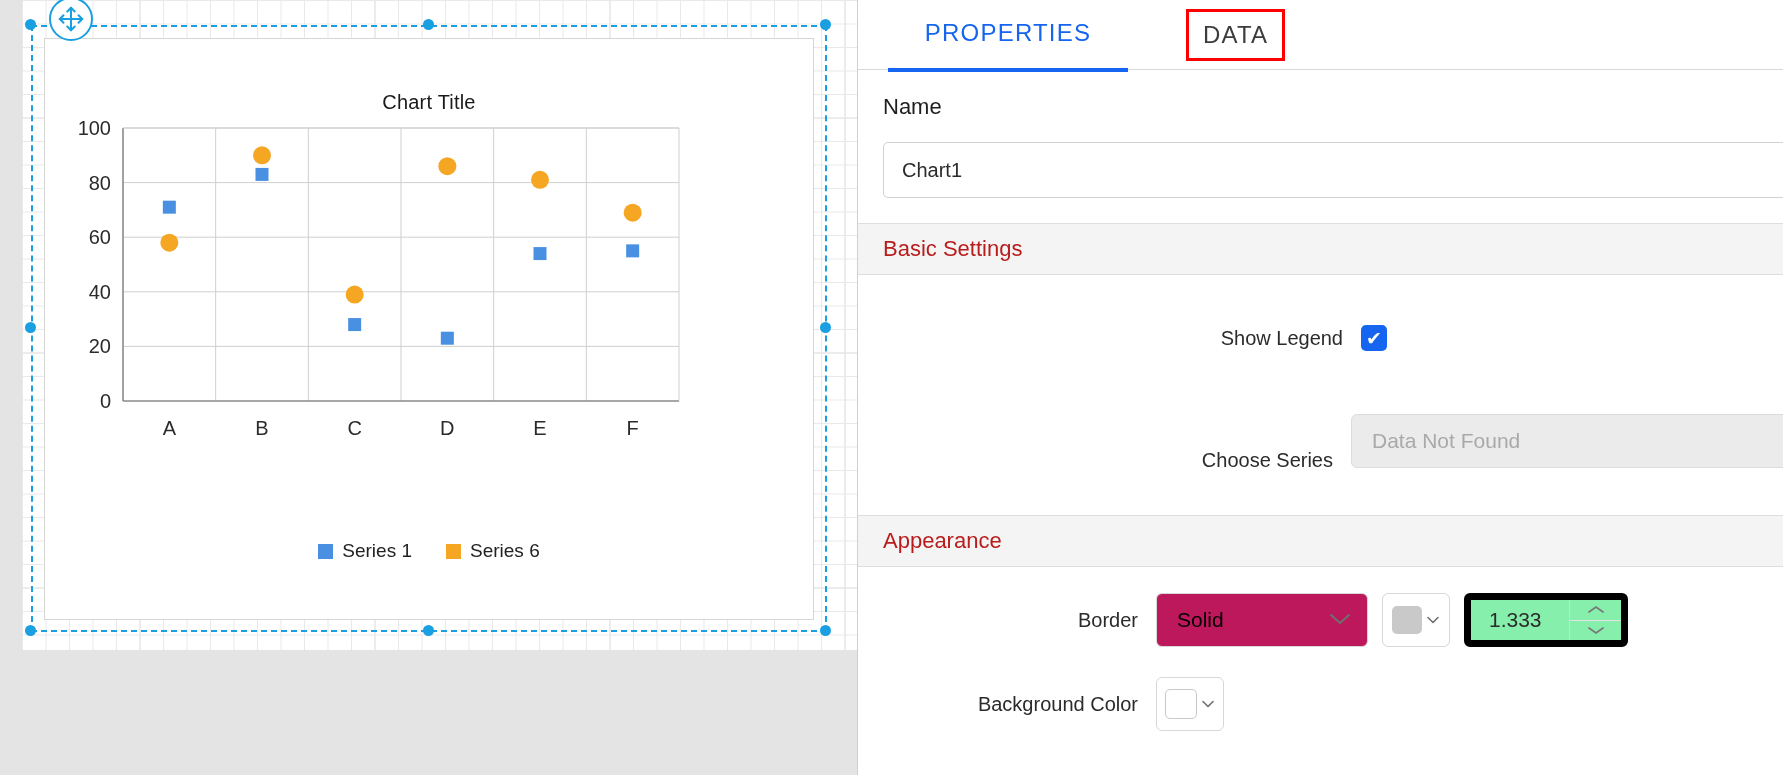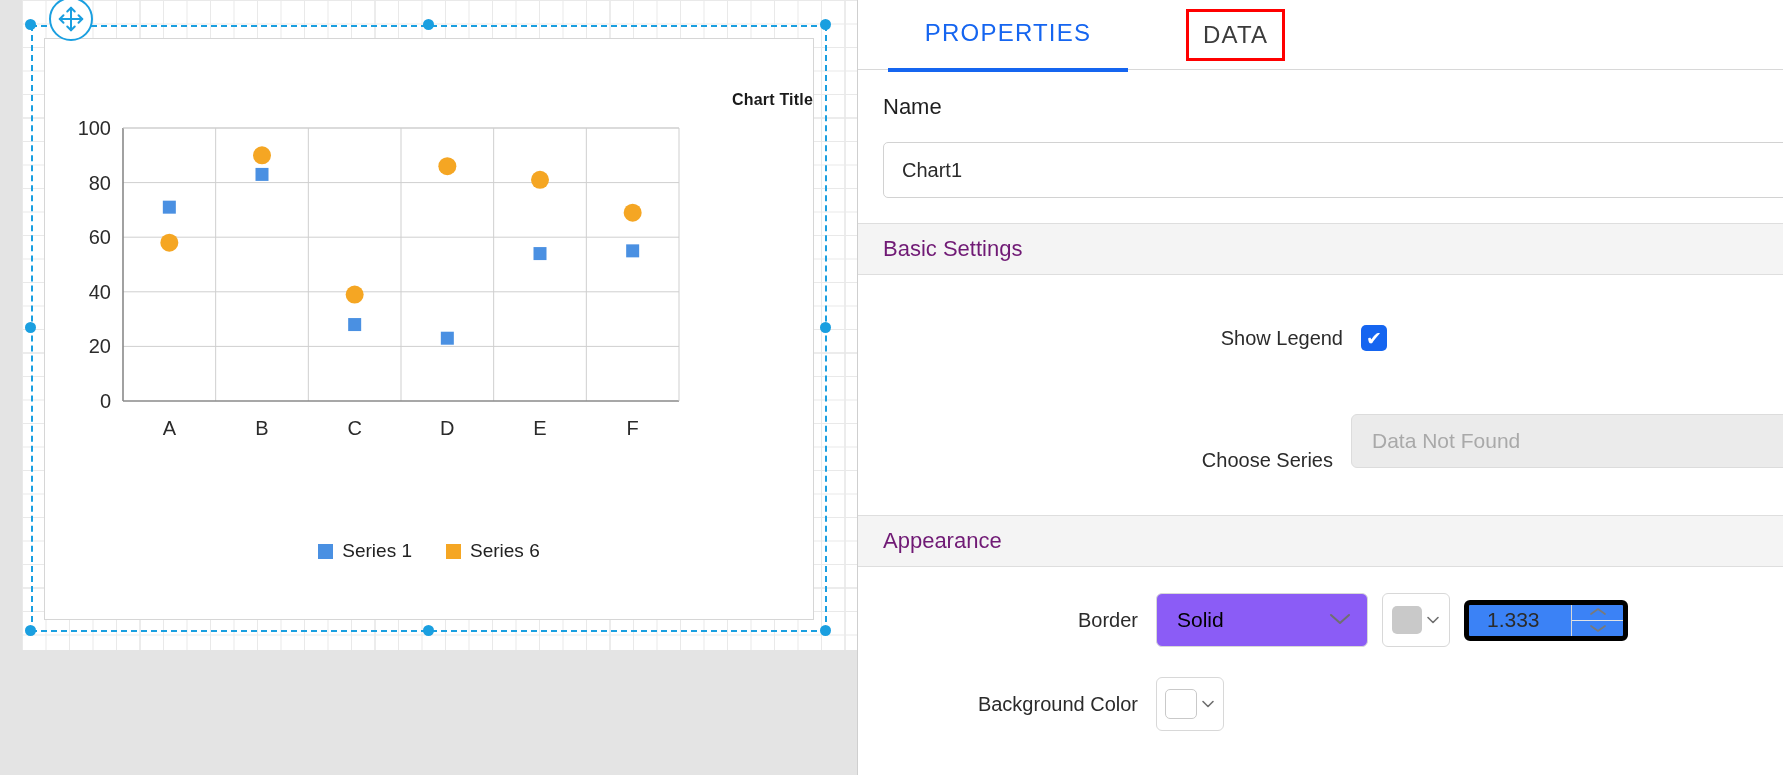--- a/index.html
+++ b/index.html
@@ -62,22 +62,22 @@
   .chart-card {
     position:absolute;
     left:44px; top:38px;
     width:770px; height:582px;
     background:#ffffff;
     border:1px solid #d6d6d6;
   }
   .chart-title {
     position:absolute;
     left:0; top:52px; width:100%;
-    text-align:right;
-    font-size:16px; font-weight:bold; color:#1a1a1a;
+    text-align:center;
+    font-size:20px; font-weight:normal; color:#1a1a1a;
     letter-spacing:0.2px;
   }
 
   .plot-wrap { position:absolute; left:0; top:0; width:100%; height:100%; }
 
   .ylabel {
     position:absolute;
     right:0; width:50px;
     text-align:right;
     font-size:20px; color:#2b2b2b;
@@ -150,59 +150,59 @@
 
   .section-head {
     margin-top:25px;
     height:52px;
     background:#f4f4f4;
     border-top:1px solid #dedede;
     border-bottom:1px solid #dedede;
     display:flex; align-items:center; justify-content:space-between;
     padding:0 25px;
   }
-  .section-title { font-size:22px; color:#701a75; }
+  .section-title { font-size:22px; color:#b91c1c; }
 
   .row { display:flex; align-items:center; padding:0 25px; }
   .row-label { font-size:20px; color:#2b2b2b; text-align:right; }
 
   .chk {
     width:26px; height:26px;
     border-radius:5px;
     background:#1565f0;
     display:flex; align-items:center; justify-content:center;
     color:#fff; font-size:19px; line-height:1;
   }
 
   .select {
     height:54px;
     border:1px solid #d8d8d8;
     border-radius:6px;
     display:flex; align-items:center; justify-content:space-between;
     padding:0 16px 0 20px;
     font-size:21px;
-    background:#8b5cf6;
+    background:#be185d;
   }
   .select.disabled { background:#ebebeb; color:#a9a9a9; border-color:#dcdcdc; }
   .chev { color:#8a8a8a; font-size:18px; }
 
   .color-box {
     height:54px; width:68px;
     border:1px solid #d8d8d8; border-radius:6px;
     display:flex; align-items:center; justify-content:center; gap:4px;
     background:#fff;
   }
   .swatch-grey { width:30px; height:28px; background:#c9c9c9; border-radius:5px; }
   .swatch-white { width:32px; height:30px; background:#fff; border:1px solid #c9c9c9; border-radius:5px; }
 
   .spinner {
-    height:41px;
-    border:5px solid #000000; border-radius:6px;
+    height:54px;
+    border:7px solid #000000; border-radius:6px;
     display:flex; align-items:center;
-    background:#3b82f6;
+    background:#86efac;
     overflow:hidden;
   }
   .spinner .val { flex:1; padding-left:18px; font-size:21px; color:#2b2b2b; }
   .spinner .arrows {
     width:52px; height:100%;
     border-left:1px solid #d8d8d8;
     display:flex; flex-direction:column;
   }
   .spinner .arrows > div {
     flex:1; display:flex; align-items:center; justify-content:center;

